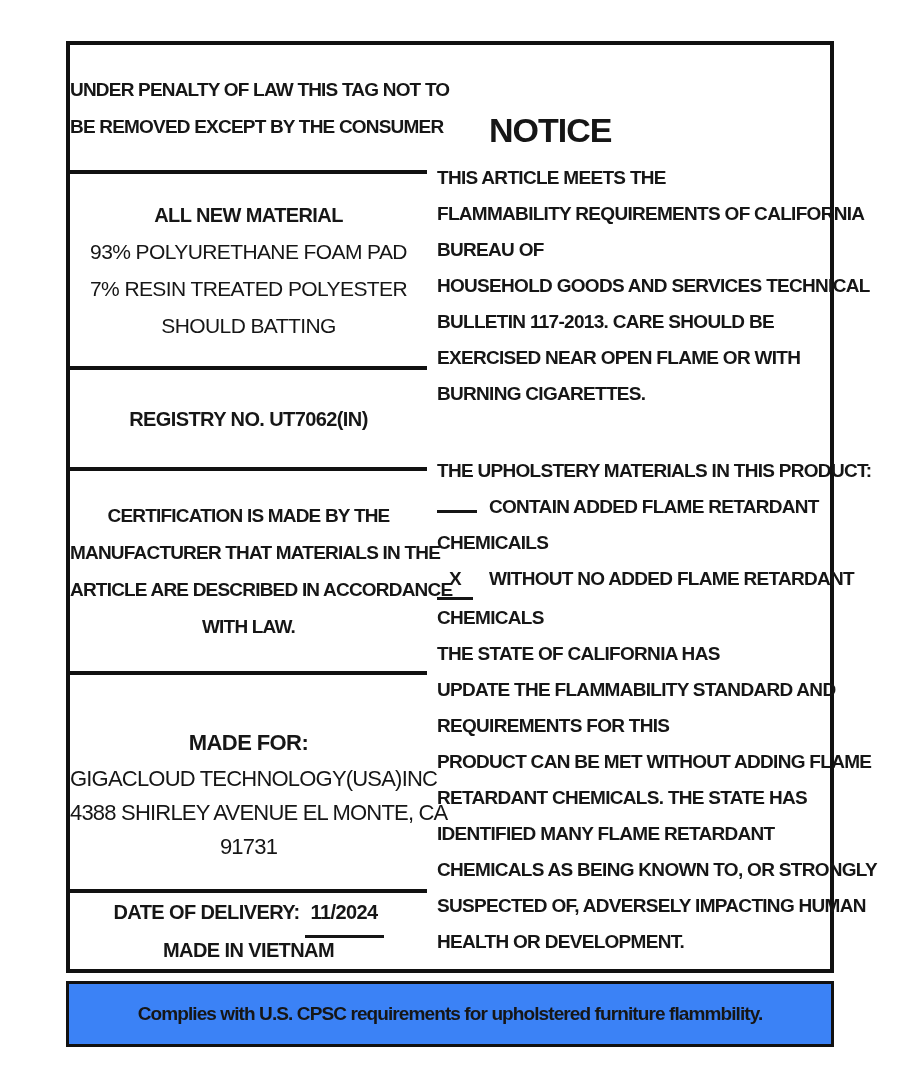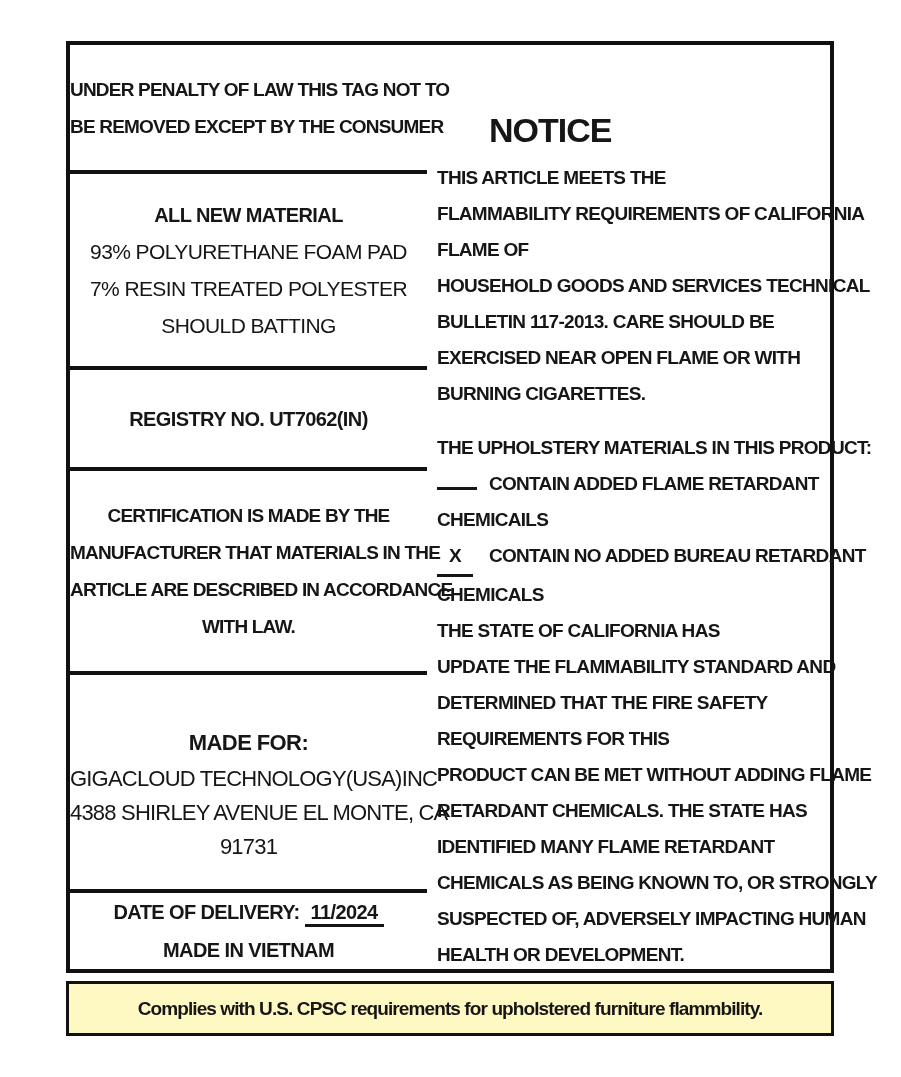--- a/index.html
+++ b/index.html
@@ -35,35 +35,35 @@
 
   .tline { white-space:nowrap; }
   .s1 .tline { font-weight:700; font-size:19px; letter-spacing:-0.8px; line-height:37px; }
   .s2 .hdr .tline { font-weight:700; font-size:20px; letter-spacing:-0.6px; line-height:36px; }
   .s2 .cnt .tline { font-weight:400; font-size:21px; letter-spacing:-0.6px; line-height:37px; }
   .s3 .tline { font-weight:700; font-size:20px; letter-spacing:-0.6px; line-height:30px; }
   .s4 .tline { font-weight:700; font-size:19px; letter-spacing:-0.8px; line-height:37px; }
   .s5 .hdr1 { font-weight:700; font-size:22px; letter-spacing:-0.6px; line-height:38px; white-space:nowrap; }
   .s5 .cnt .tline { font-weight:400; font-size:22px; letter-spacing:-0.8px; line-height:34px; }
   .s6 .tline { font-weight:700; font-size:20px; letter-spacing:-0.6px; line-height:38px; }
-  .u-date { border-bottom:3px solid #161616; padding:0 6px 1px 6px; }
+  .u-date { border-bottom:3px solid #161616; padding:0 6px 12px 6px; }
 
   .notice-title { font-weight:700; font-size:34px; letter-spacing:-1px;
                   margin:4px 0 10px 52px; white-space:nowrap; }
   .r1 .tline, .r2 .tline { font-weight:700; font-size:19px; letter-spacing:-0.7px; line-height:36px; }
 
   .blank { display:inline-block; vertical-align:baseline; text-align:center;
            border-bottom:3px solid #161616; font-weight:700; font-size:19px; }
   .blank-empty { width:40px; margin-right:12px; height:16px; }
   .blank-x { width:36px; margin-right:16px; }
 
   .footer-box {
-    position:absolute; left:66px; top:981px; width:768px; height:55px;
+    position:absolute; left:66px; top:981px; width:768px; height:66px;
     border:3px solid #111111; box-sizing:border-box;
-    display:flex; align-items:center; justify-content:center; background:#fef9c3;
+    display:flex; align-items:center; justify-content:center; background:#3b82f6;
   }
   .footer-text { font-weight:700; font-size:19px; letter-spacing:-0.9px; white-space:nowrap; }
 </style>
 </head>
 <body>
 
 <div class="main-box">
 
   <div class="col-left">
 
@@ -118,42 +118,41 @@
 
   <div class="v-divider"></div>
 
   <div class="col-right">
 
     <div class="sec r1">
       <div class="notice-title">NOTICE</div>
       <div>
           <div class="tline">THIS ARTICLE MEETS THE</div>
           <div class="tline">FLAMMABILITY REQUIREMENTS OF CALIFORNIA</div>
-          <div class="tline">FLAME OF</div>
+          <div class="tline">BUREAU OF</div>
           <div class="tline">HOUSEHOLD GOODS AND SERVICES TECHNICAL</div>
           <div class="tline">BULLETIN 117-2013. CARE SHOULD BE</div>
           <div class="tline">EXERCISED NEAR OPEN FLAME OR WITH</div>
           <div class="tline">BURNING CIGARETTES.</div>
         </div>
     </div>
 
     <div class="sec r2">
       <div class="tline">THE UPHOLSTERY MATERIALS IN THIS PRODUCT:</div>
       <div class="tline">
         <span class="blank blank-empty"></span><span>CONTAIN ADDED FLAME RETARDANT</span>
       </div>
       <div class="tline">CHEMICAILS</div>
       <div class="tline">
-        <span class="blank blank-x">X</span><span>CONTAIN NO ADDED BUREAU RETARDANT</span>
+        <span class="blank blank-x">X</span><span>WITHOUT NO ADDED FLAME RETARDANT</span>
       </div>
       <div class="tline">CHEMICALS</div>
       <div>
           <div class="tline">THE STATE OF CALIFORNIA HAS</div>
           <div class="tline">UPDATE THE FLAMMABILITY STANDARD AND</div>
-          <div class="tline">DETERMINED THAT THE FIRE SAFETY</div>
           <div class="tline">REQUIREMENTS FOR THIS</div>
           <div class="tline">PRODUCT CAN BE MET WITHOUT ADDING FLAME</div>
           <div class="tline">RETARDANT CHEMICALS. THE STATE HAS</div>
           <div class="tline">IDENTIFIED MANY FLAME RETARDANT</div>
           <div class="tline">CHEMICALS AS BEING KNOWN TO, OR STRONGLY</div>
           <div class="tline">SUSPECTED OF, ADVERSELY IMPACTING HUMAN</div>
           <div class="tline">HEALTH OR DEVELOPMENT.</div>
         </div>
     </div>
 

